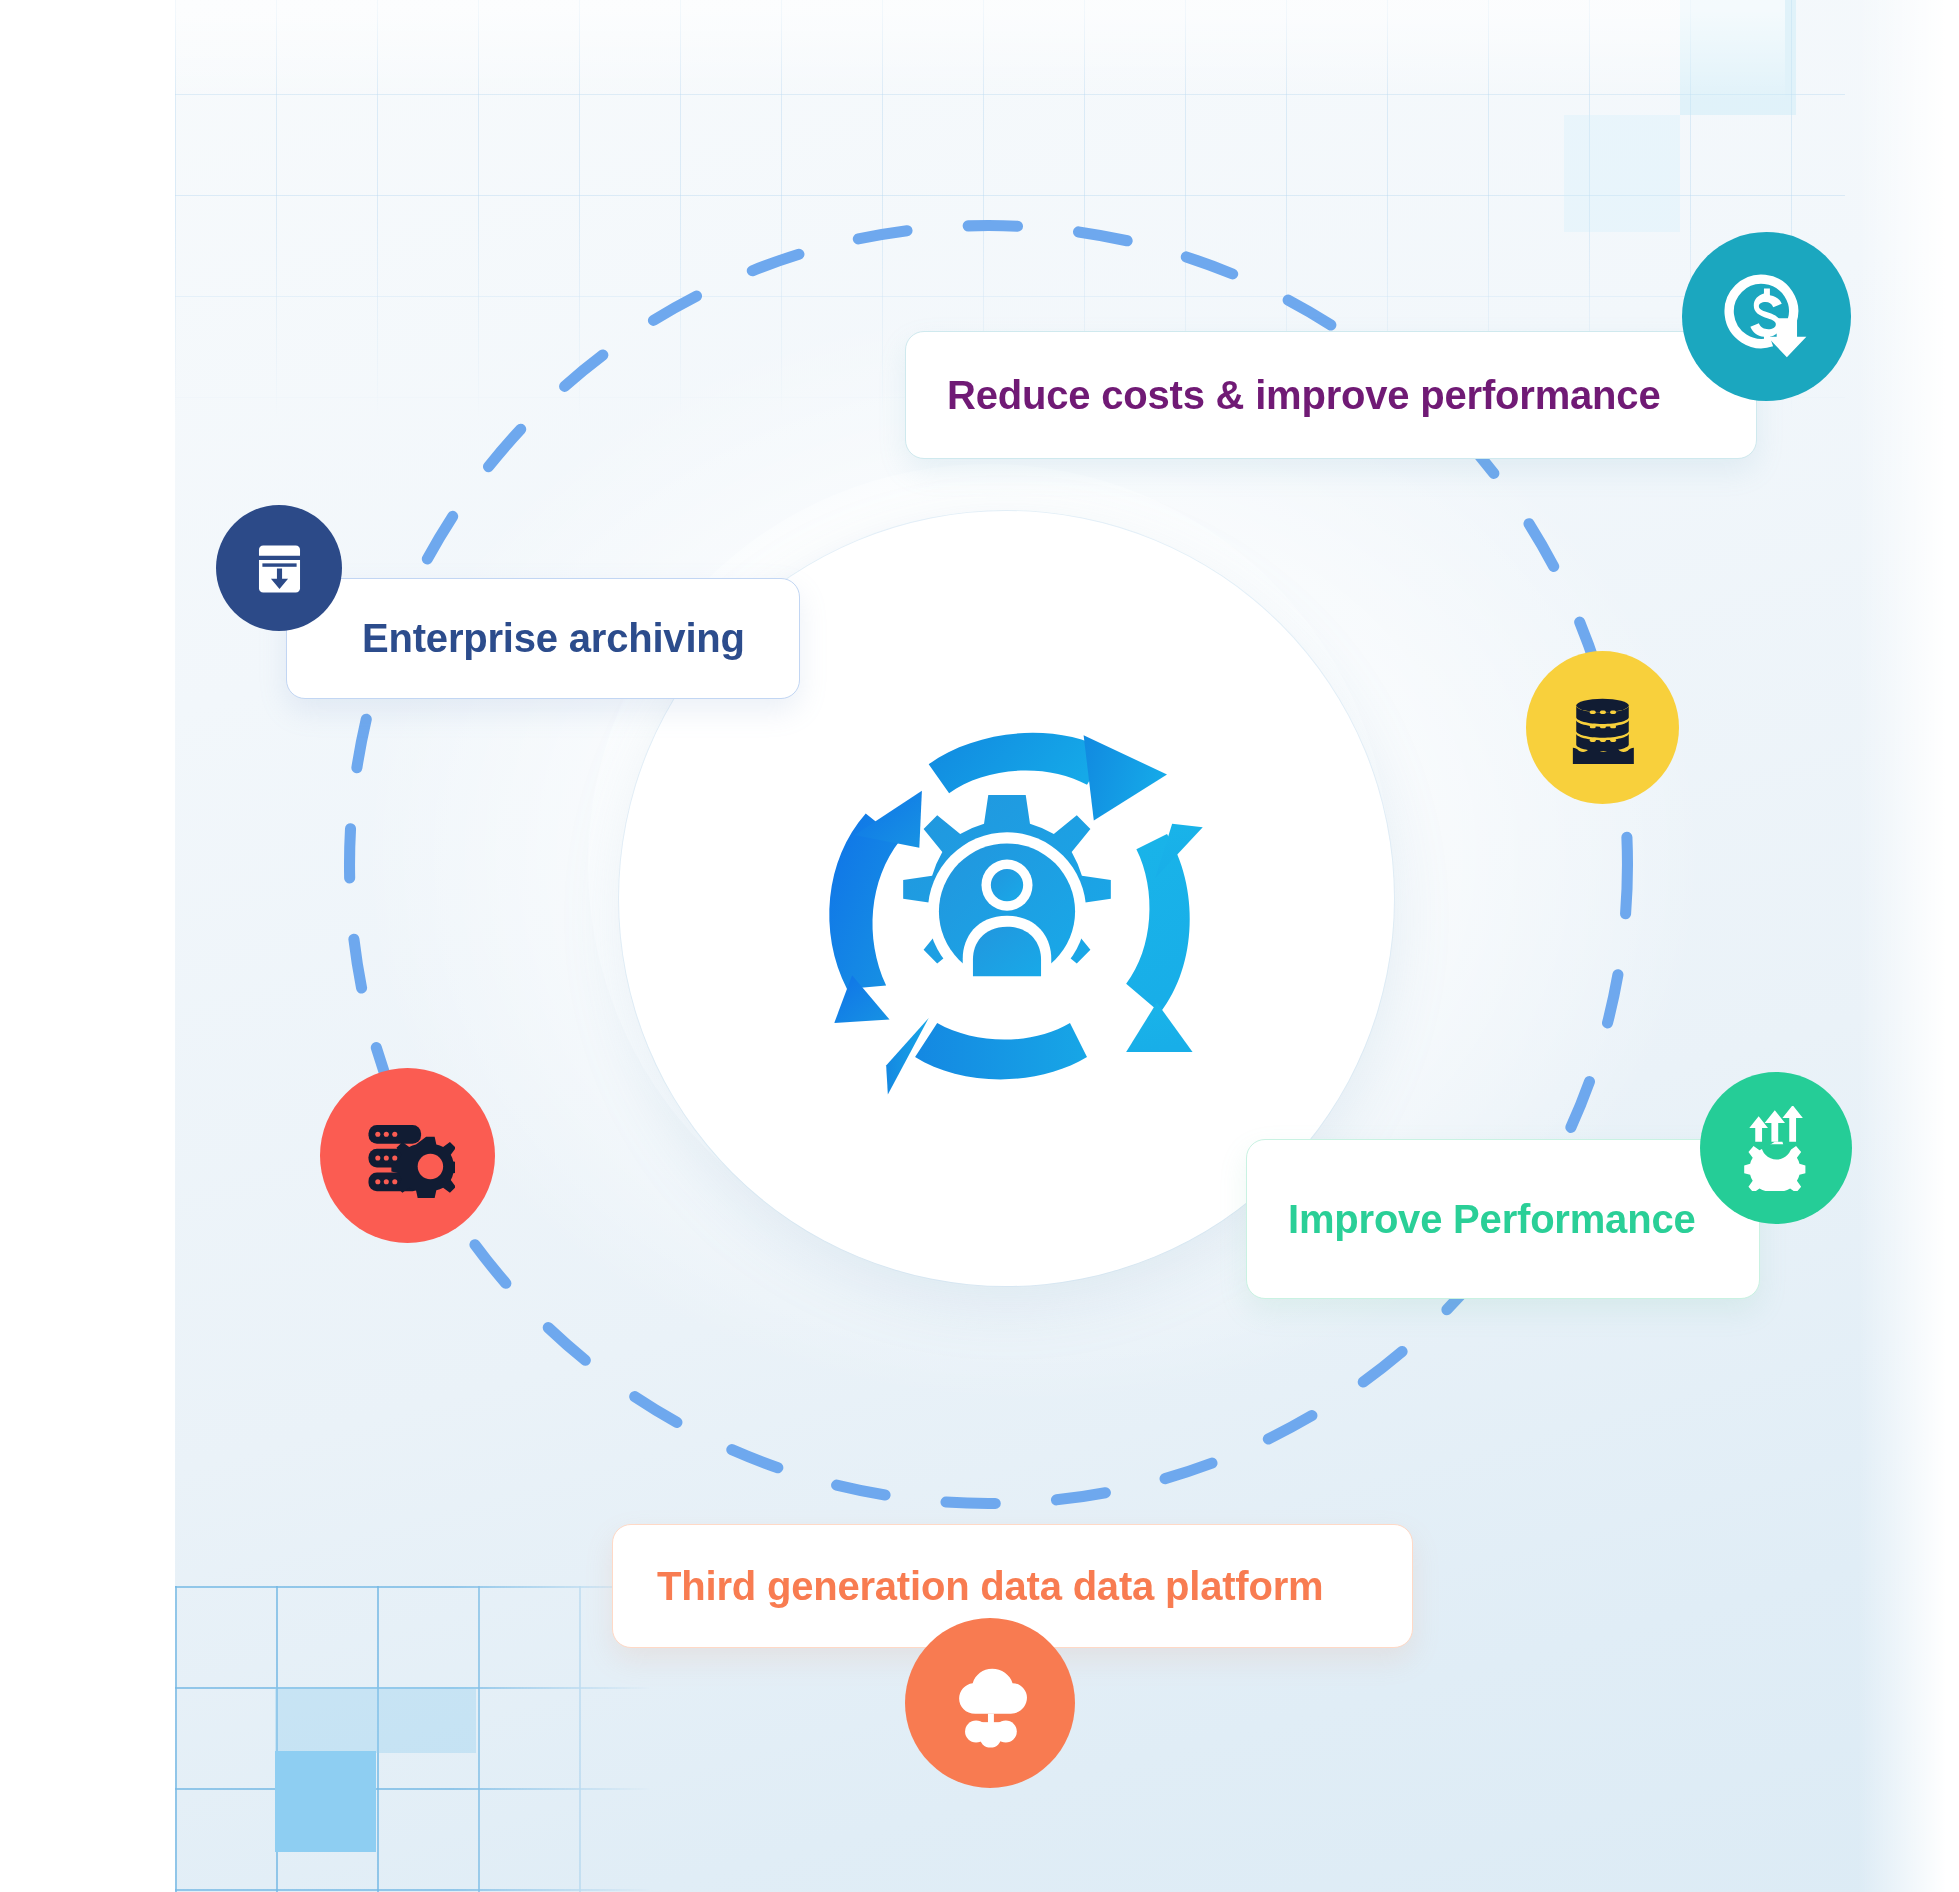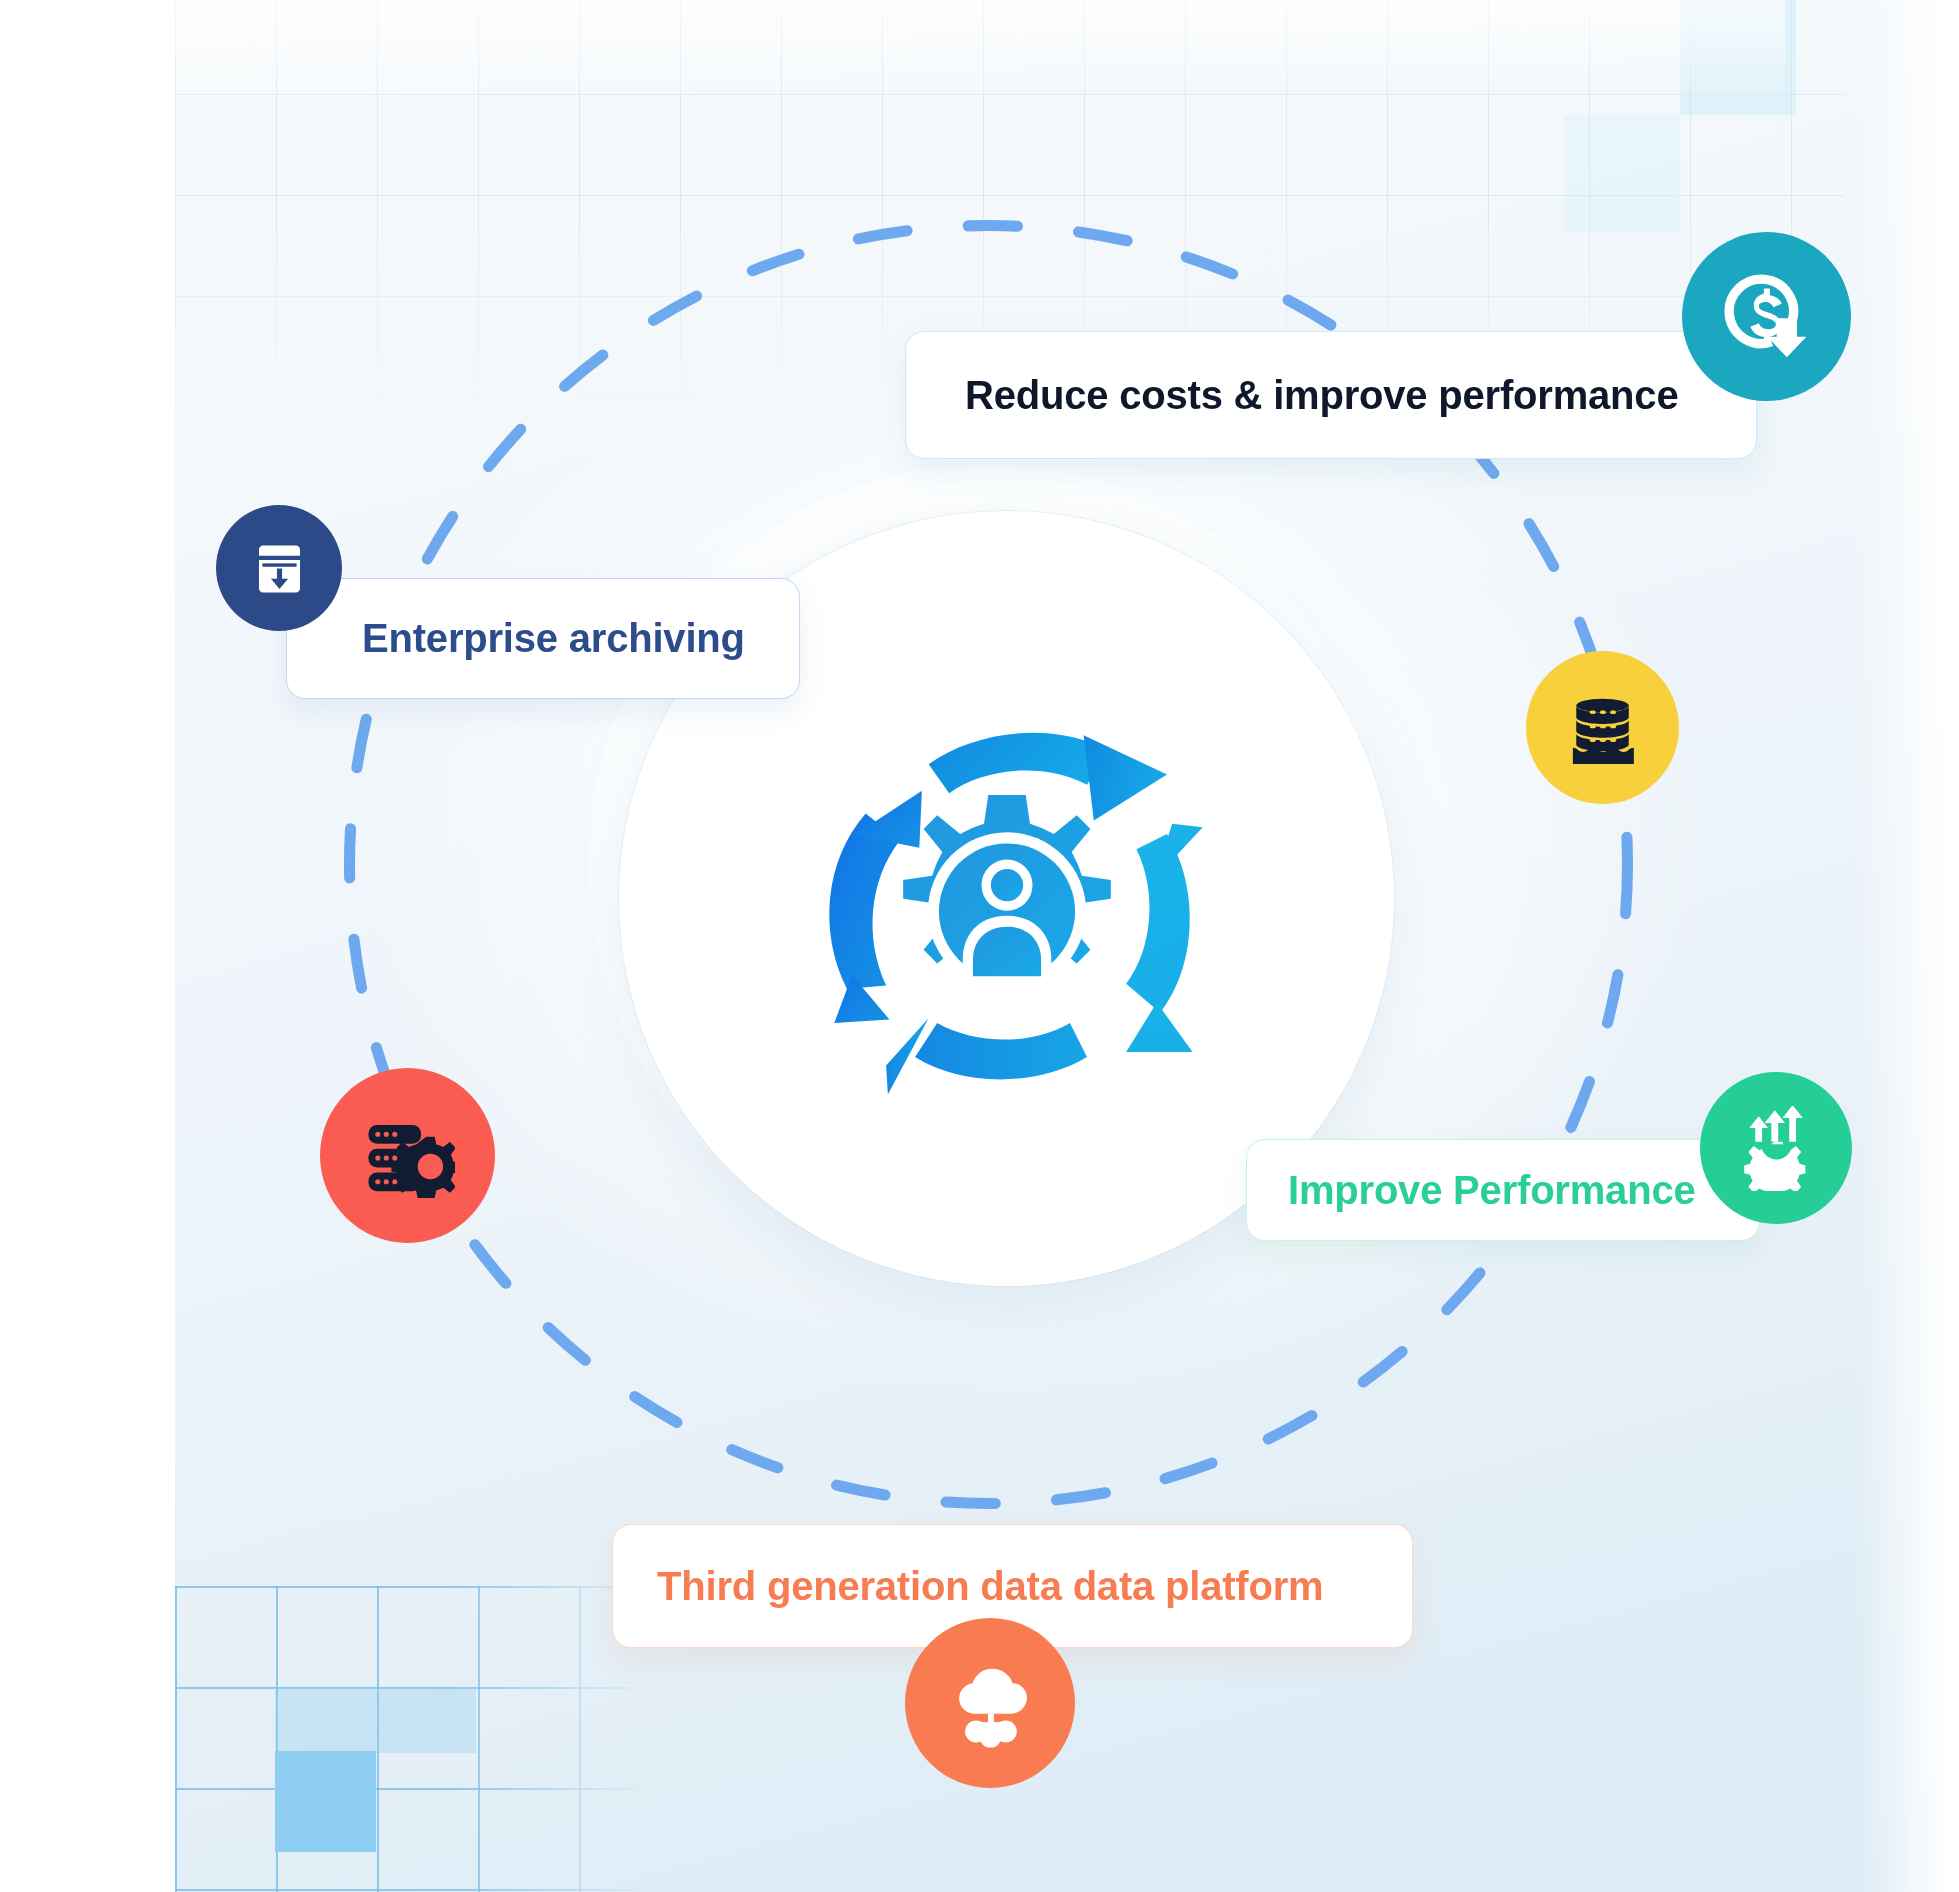--- a/index.html
+++ b/index.html
@@ -73,26 +73,26 @@
     font-size:40px; font-weight:600; letter-spacing:-0.2px; white-space:nowrap;
   }
   .pill span { display:block; }
 
   .pill-archiving {
     left:286px; top:578px; height:121px; padding:0 12px 0 75px; width:514px;
     border:1.7px solid #c2d6f3; color:#2c4c8c;
     box-shadow:0 12px 29px rgba(130,160,205,0.16);
   }
   .pill-reduce {
-    left:905px; top:331px; height:128px; padding:0 0 0 59px; width:852px;
-    border:1.7px solid #cfe9ee; color:#0f172a;
+    left:905px; top:331px; height:128px; padding:0 0 0 41px; width:852px;
+    border:1.7px solid #cfe9ee; color:#701a75;
     box-shadow:0 12px 29px rgba(120,180,195,0.14);
   }
   .pill-improve {
-    left:1246px; top:1139px; height:102px; padding:0 0 0 41px; width:514px;
+    left:1246px; top:1139px; height:160px; padding:0 0 0 41px; width:514px;
     border:1.7px solid #c9f2e2; color:#2acf97;
     box-shadow:0 12px 29px rgba(120,200,170,0.14);
   }
   .pill-cloud {
     left:612px; top:1524px; height:124px; padding:0 0 0 44px; width:801px;
     border:1.7px solid #ffd9c6; color:#f87c51;
     box-shadow:0 12px 29px rgba(230,150,115,0.14);
   }
 
   

